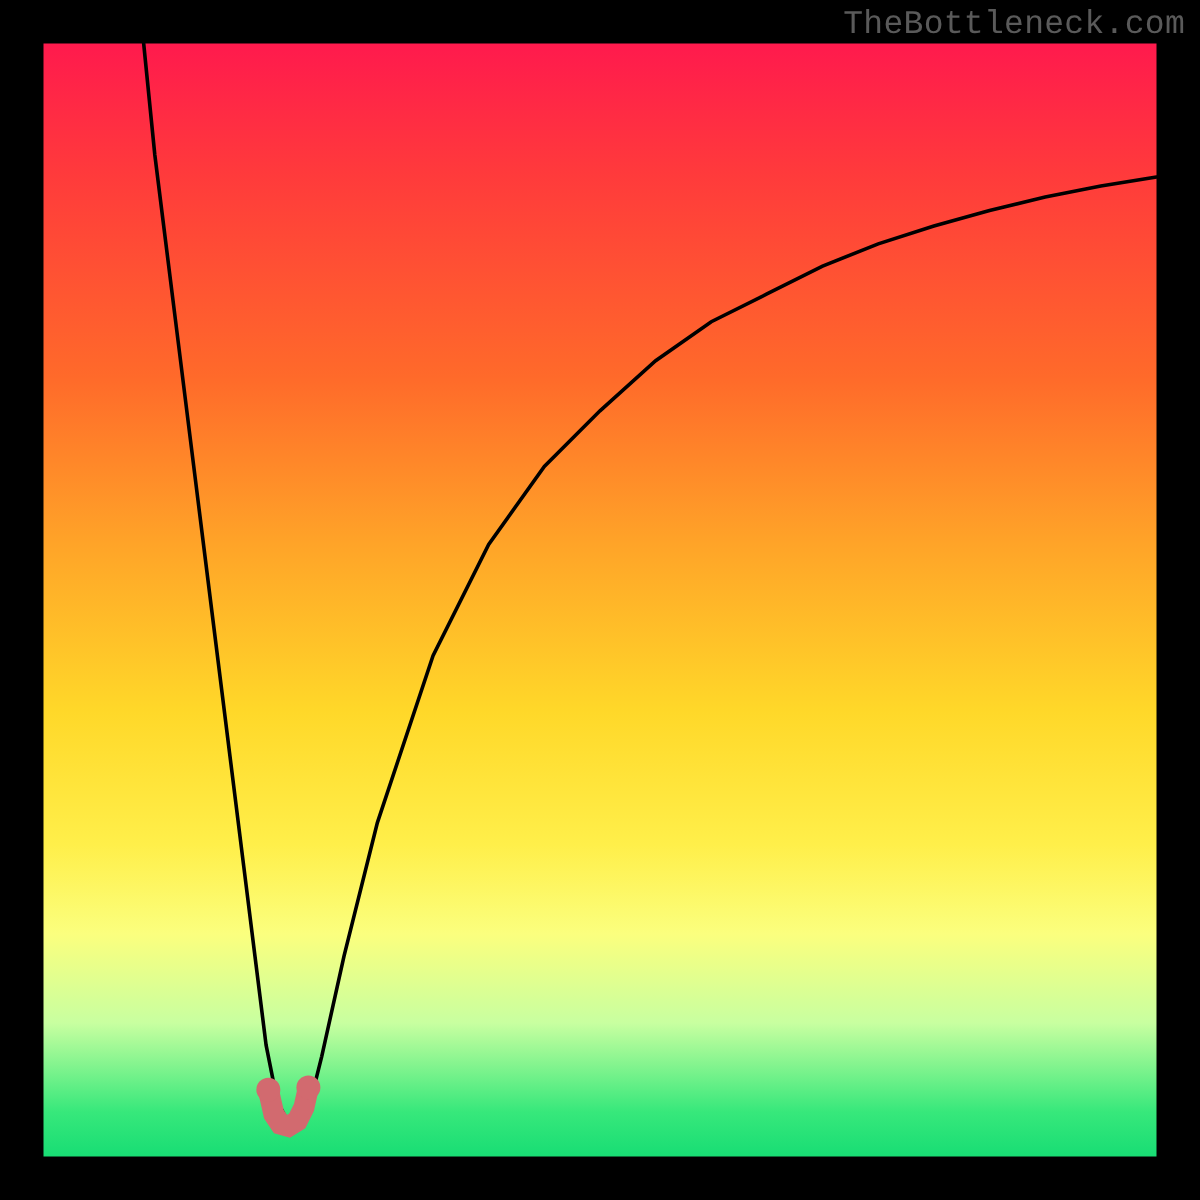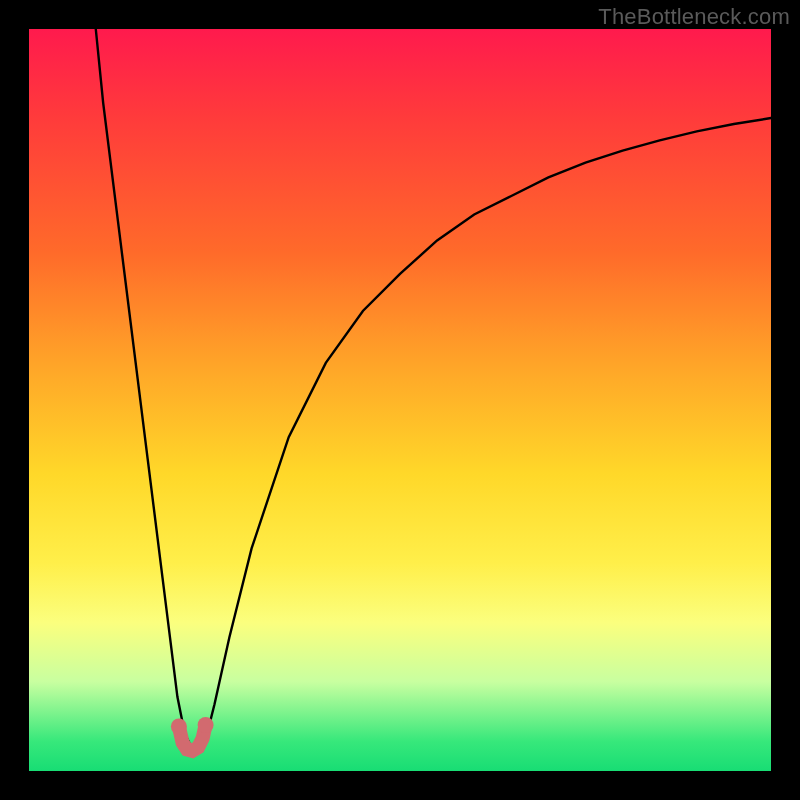--- a/index.html
+++ b/index.html
@@ -11,20 +11,21 @@
     overflow: hidden;
     font-family: Arial, Helvetica, sans-serif;
   }
   .frame {
     position: absolute;
     left: 0;
     top: 0;
     width: 800px;
     height: 800px;
     background: #000;
+    font-family: Liberation Mono, monospace;
   }
   .plot {
     position: absolute;
     left: 29px;
     top: 29px;
     width: 742px;
     height: 742px;
     
     background: linear-gradient(
       to bottom,

